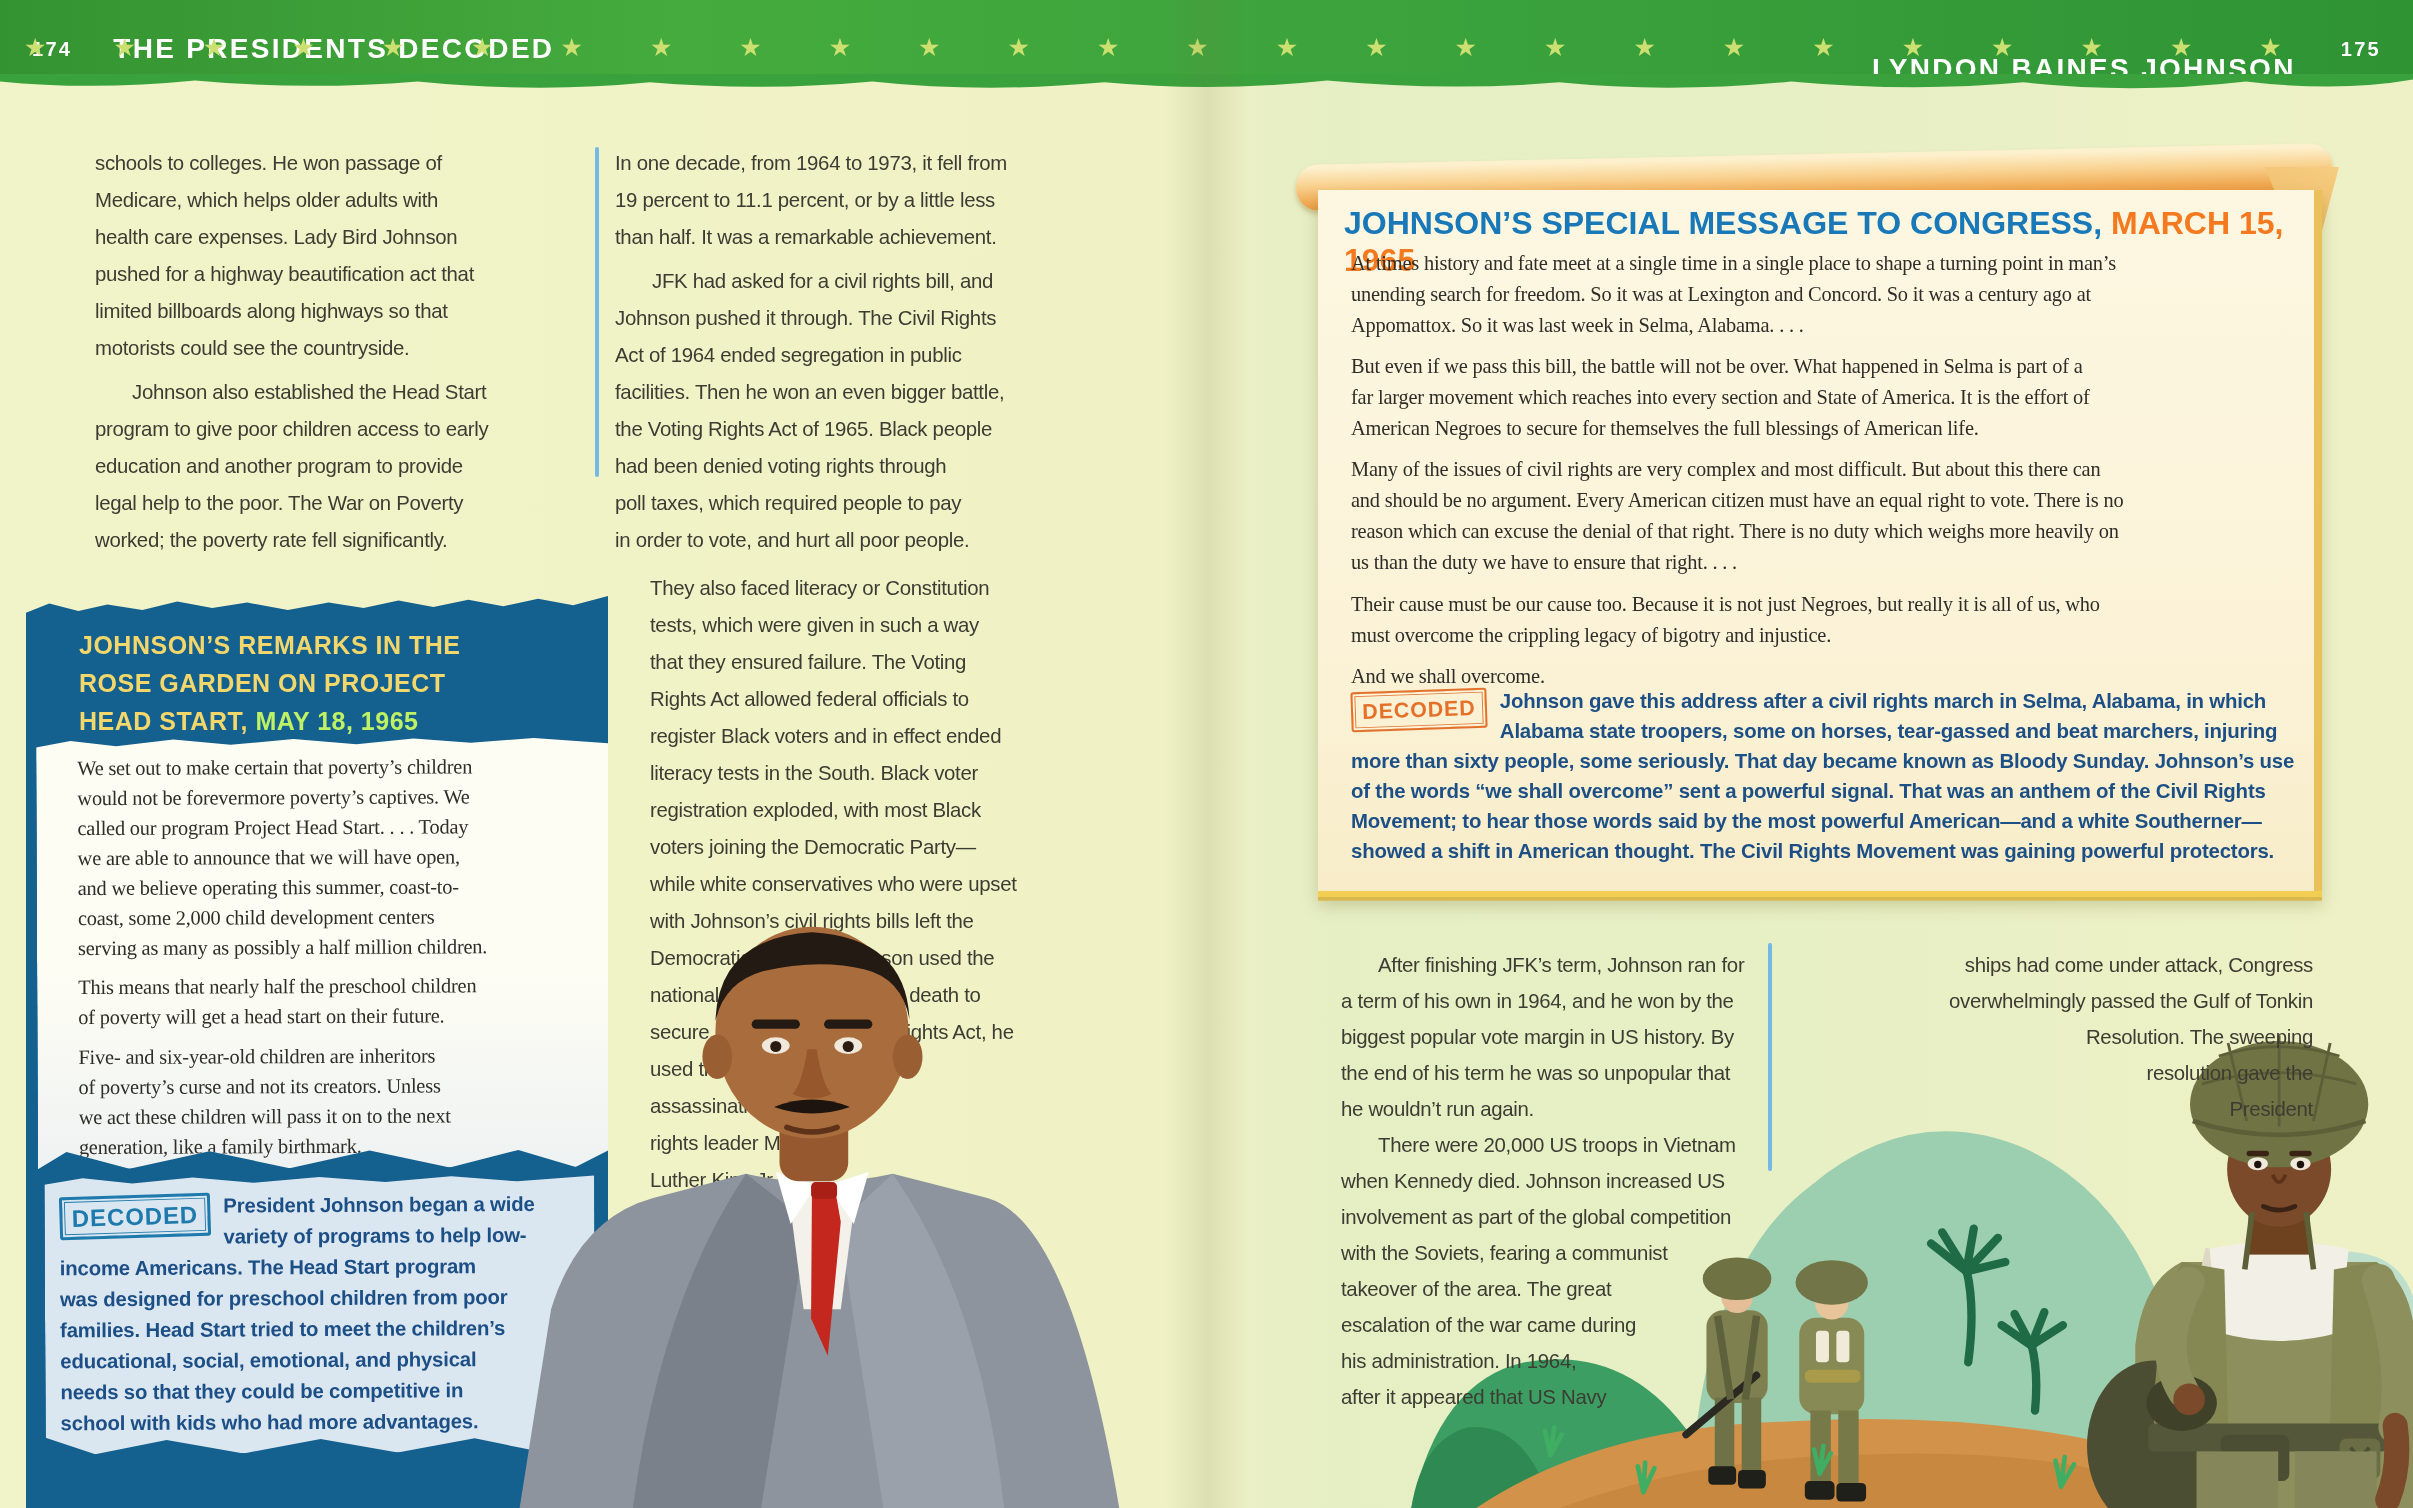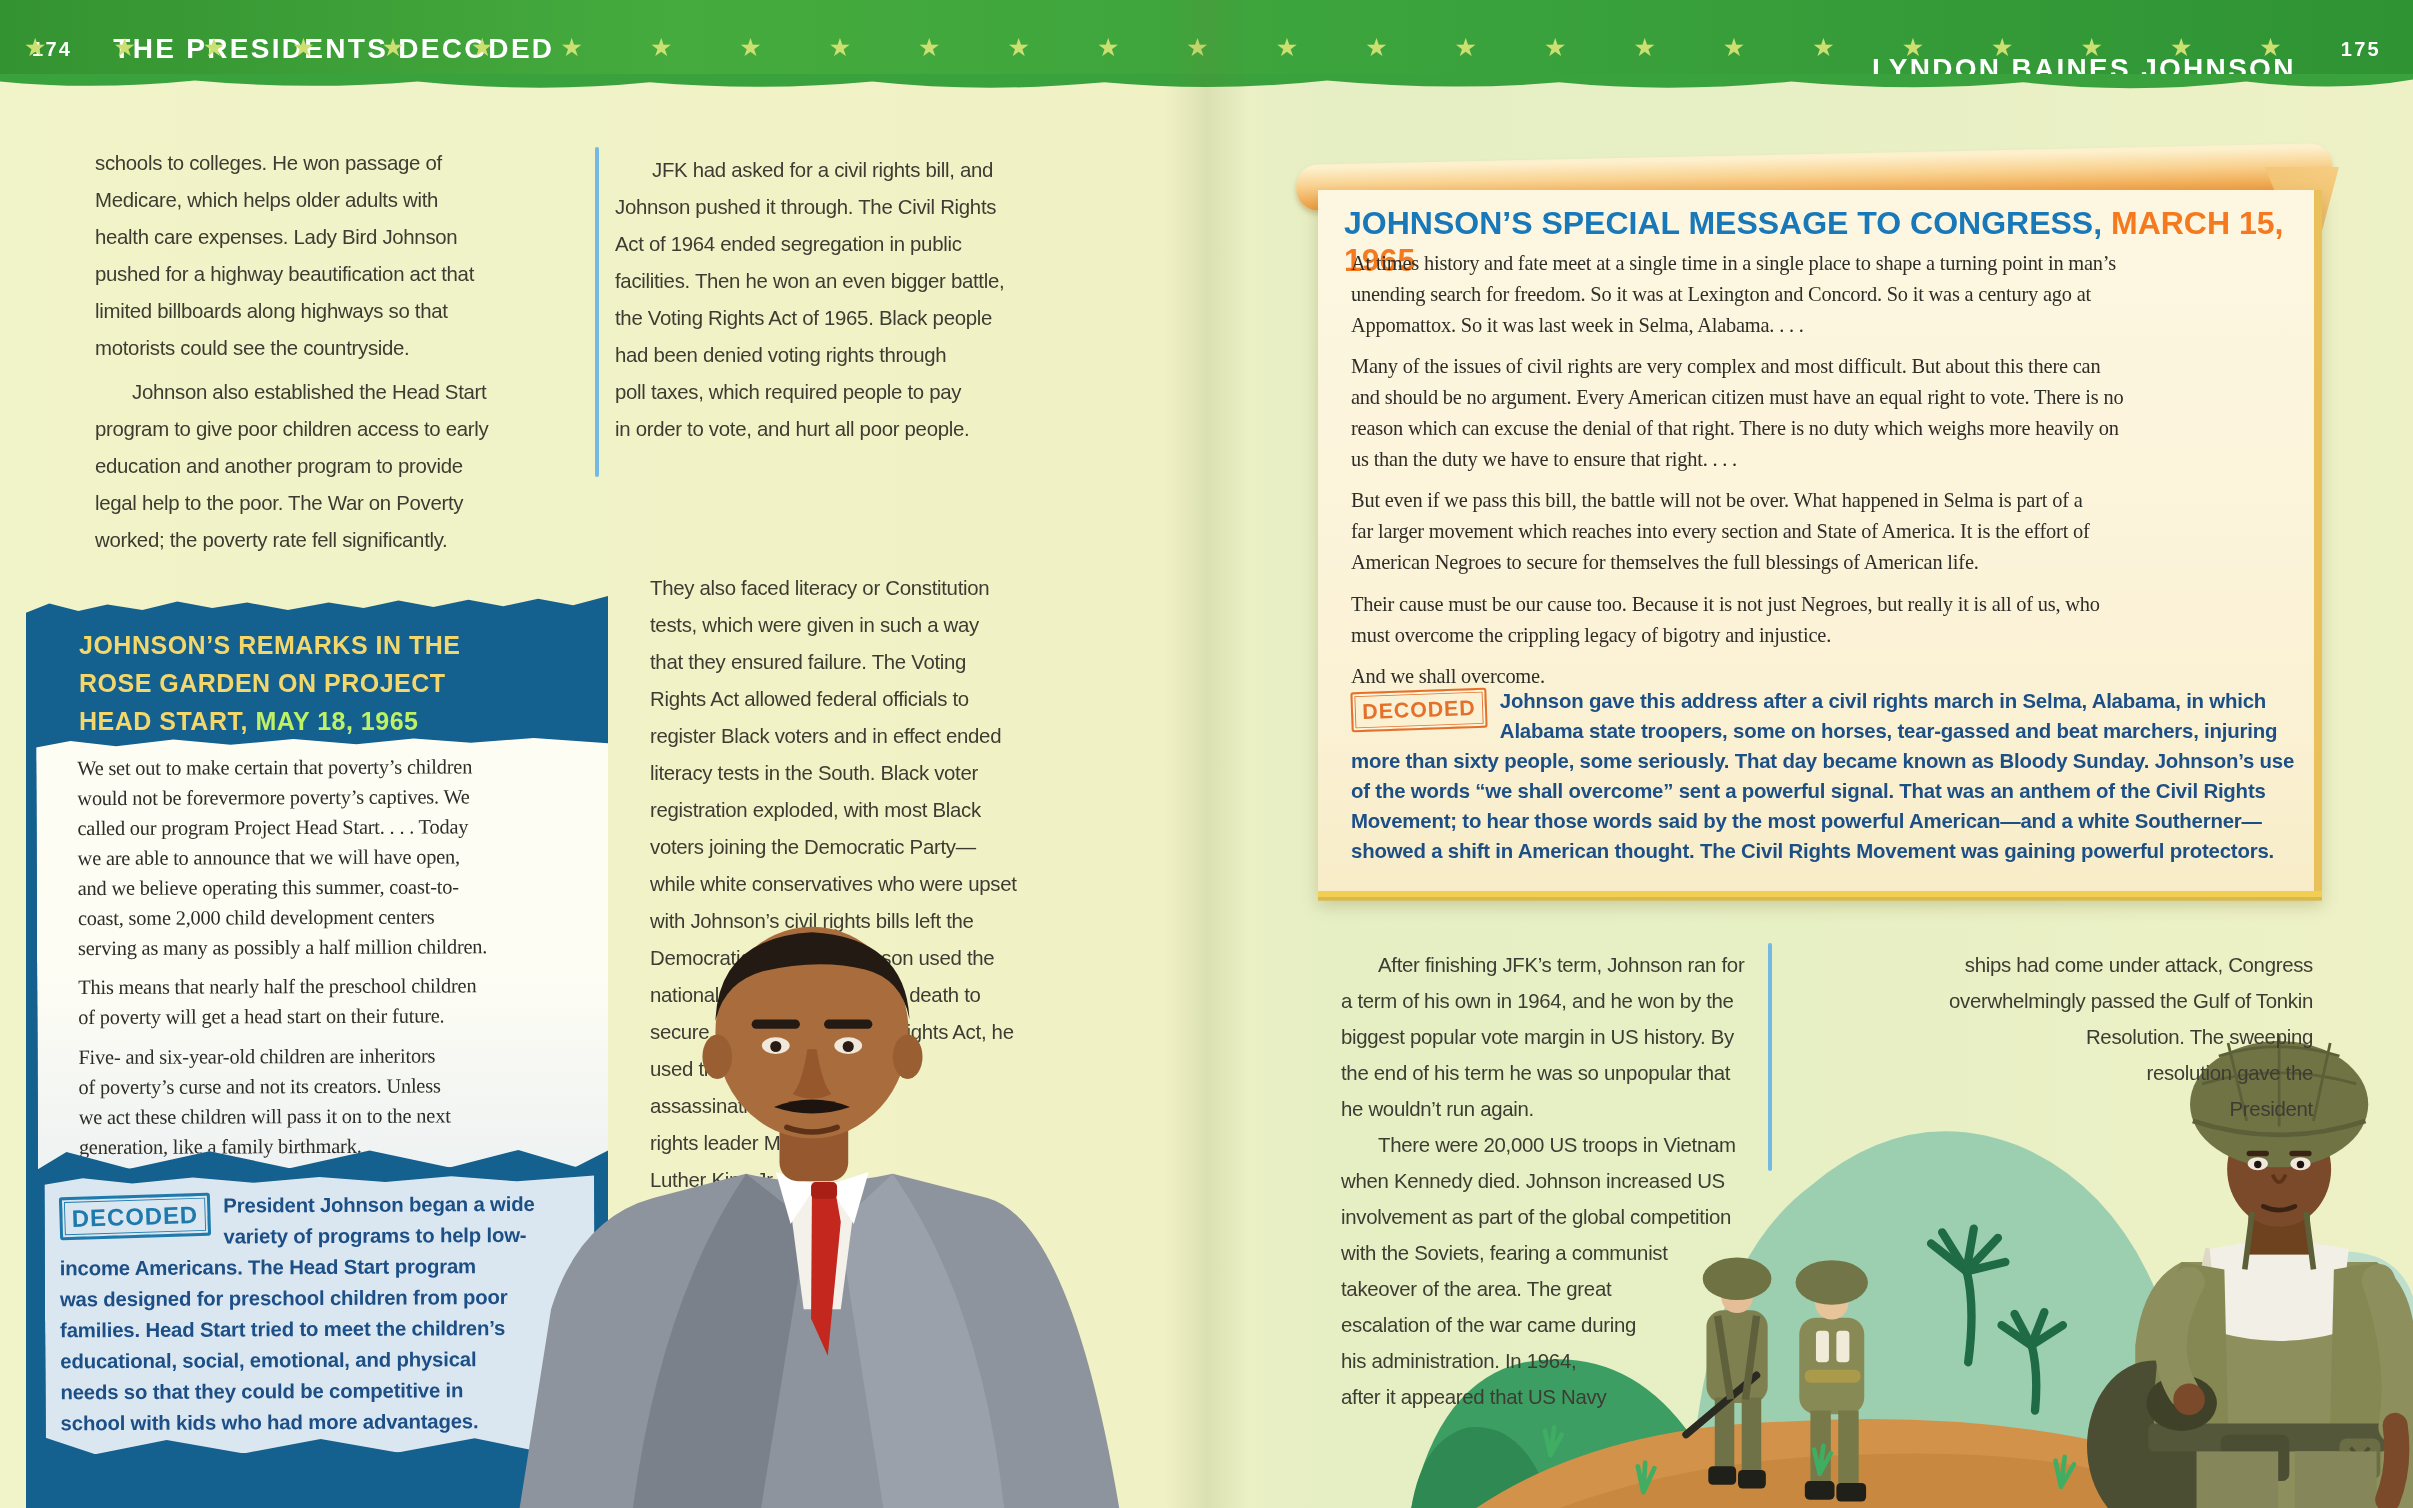--- a/index.html
+++ b/index.html
@@ -110,20 +110,23 @@
 limited billboards along highways so that
 motorists could see the countryside.</div>
     <div class="preline indent p2">Johnson also established the Head Start
 program to give poor children access to early
 education and another program to provide
 legal help to the poor. The War on Poverty
 worked; the poverty rate fell significantly.</div>
   </div>
 
   <div class="body-text col2">
+    <div class="preline">In one decade, from 1964 to 1973, it fell from
+19 percent to 11.1 percent, or by a little less
+than half. It was a remarkable achievement.</div>
     <div class="preline indent p2">JFK had asked for a civil rights bill, and
 Johnson pushed it through. The Civil Rights
 Act of 1964 ended segregation in public
 facilities. Then he won an even bigger battle,
 the Voting Rights Act of 1965. Black people
 had been denied voting rights through
 poll taxes, which required people to pay
 in order to vote, and hurt all poor people.</div>
   </div>
   <div class="body-text col2cont preline">They also faced literacy or Constitution
@@ -230,27 +233,27 @@
   <div class="scroll-body">
     <div class="scroll-edge-right"></div>
     <div class="scroll-edge-bottom"></div>
     <div class="msg-title">
       <span>JOHNSON’S SPECIAL MESSAGE TO CONGRESS,</span><span class="msg-date"> MARCH 15, 1965</span>
     </div>
     <div class="msg-quote serif">
       <div class="qp preline">At times history and fate meet at a single time in a single place to shape a turning point in man’s
 unending search for freedom. So it was at Lexington and Concord. So it was a century ago at
 Appomattox. So it was last week in Selma, Alabama. . . .</div>
+      <div class="qp preline">But even if we pass this bill, the battle will not be over. What happened in Selma is part of a
+far larger movement which reaches into every section and State of America. It is the effort of
+American Negroes to secure for themselves the full blessings of American life.</div>
       <div class="qp preline">Many of the issues of civil rights are very complex and most difficult. But about this there can
 and should be no argument. Every American citizen must have an equal right to vote. There is no
 reason which can excuse the denial of that right. There is no duty which weighs more heavily on
 us than the duty we have to ensure that right. . . .</div>
-      <div class="qp preline">But even if we pass this bill, the battle will not be over. What happened in Selma is part of a
-far larger movement which reaches into every section and State of America. It is the effort of
-American Negroes to secure for themselves the full blessings of American life.</div>
       <div class="qp preline">Their cause must be our cause too. Because it is not just Negroes, but really it is all of us, who
 must overcome the crippling legacy of bigotry and injustice.</div>
       <div class="qp preline">And we shall overcome.</div>
     </div>
     <div class="msg-decoded">
       <span class="stamp stamp-orange">DECODED</span><span class="preline">Johnson gave this address after a civil rights march in Selma, Alabama, in which
 Alabama state troopers, some on horses, tear-gassed and beat marchers, injuring
 more than sixty people, some seriously. That day became known as Bloody Sunday. Johnson’s use
 of the words “we shall overcome” sent a powerful signal. That was an anthem of the Civil Rights
 Movement; to hear those words said by the most powerful American—and a white Southerner—

